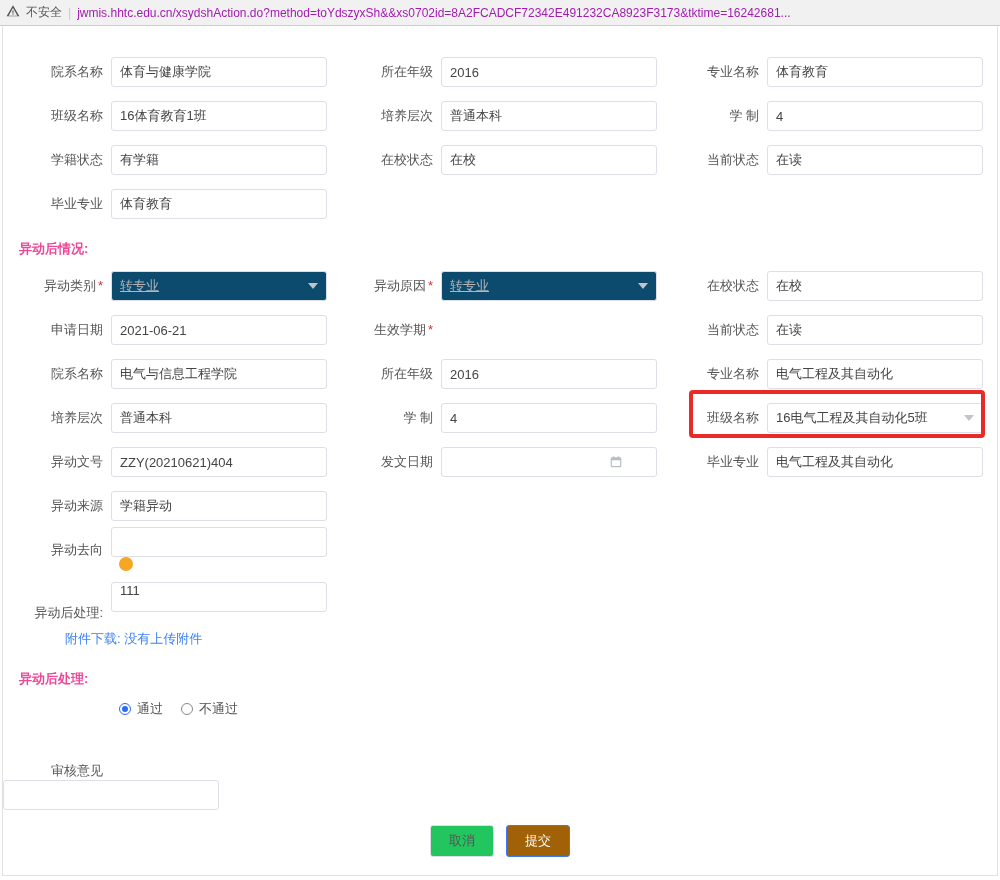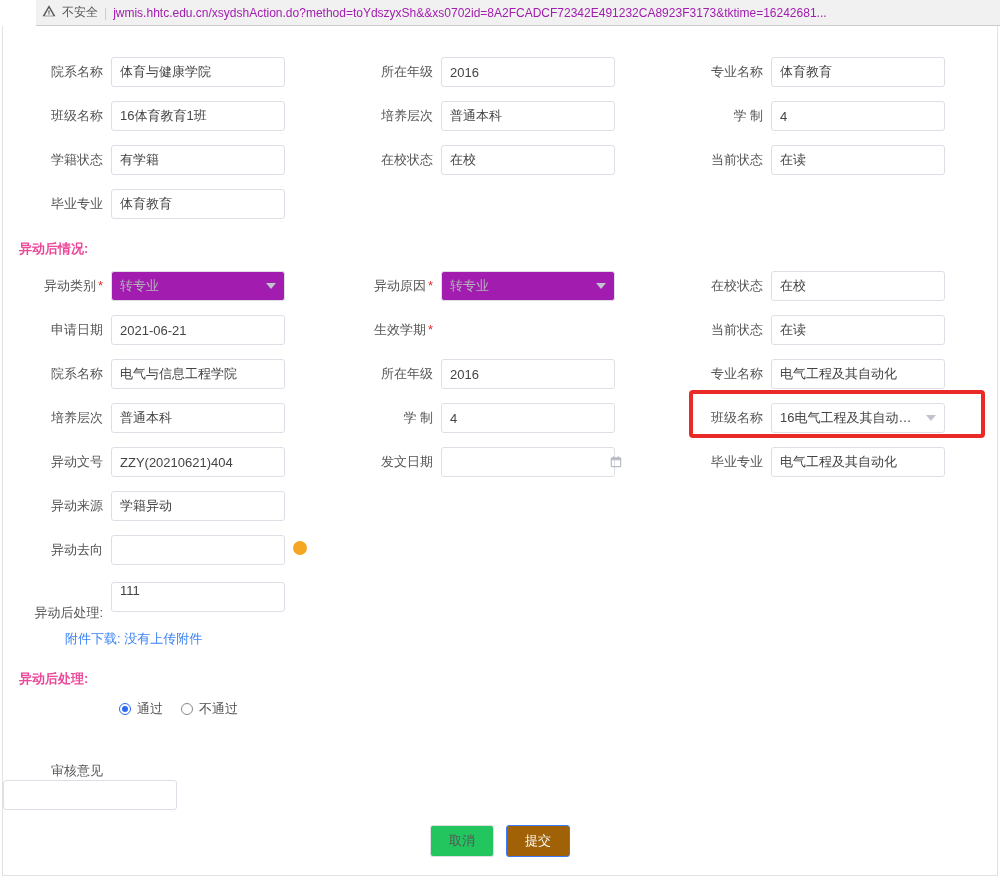--- a/index.html
+++ b/index.html
@@ -16,21 +16,20 @@
     background: #f1f1f1;
     border-bottom: 1px solid #ccc;
     display: flex;
     align-items: center;
     padding: 0 6px;
     font-size: 12px;
     color: #555;
     gap: 6px;
     white-space: nowrap;
     overflow: hidden;
-    margin-left: 36px;
   }
   .addrbar .url { color: #a21caf; flex: 1; overflow: hidden; text-overflow: ellipsis; }
   .page {
     border: 1px solid #e2e2e2;
     border-top: none;
     margin: 0 2px 2px 2px;
     padding: 0 0 10px 0;
     min-height: calc(880px - 30px);
   }
   .section-title {
@@ -50,39 +49,40 @@
   }
   .field .label {
     width: 108px;
     text-align: right;
     padding-right: 8px;
     color: #555;
   }
   .field .req { color: #d9302b; margin-left: 2px; }
   .field .control { flex: 1; position: relative; }
   .field input.tb, .field .sel, .field textarea {
-    width: 174px;
+    width: 216px;
     height: 30px;
     border: 1px solid #dcdfe6;
     border-radius: 3px;
     padding: 0 8px;
     font-size: 13px;
     color: #444;
     background: #fff;
   }
   .field .sel {
     display: inline-flex;
     align-items: center;
     justify-content: space-between;
     cursor: pointer;
   }
   .field .sel.disabled, .field input.tb.disabled {
-    background: #a21caf;
+    background: #0c4a6e;
     color: #b3b5b9;
     cursor: not-allowed;
+    text-decoration: underline;
   }
   .caret {
     display: inline-block;
     width: 0; height: 0;
     border-left: 5px solid transparent;
     border-right: 5px solid transparent;
     border-top: 6px solid #c0c4cc;
     margin-left: 4px;
   }
   .cal-icon {

